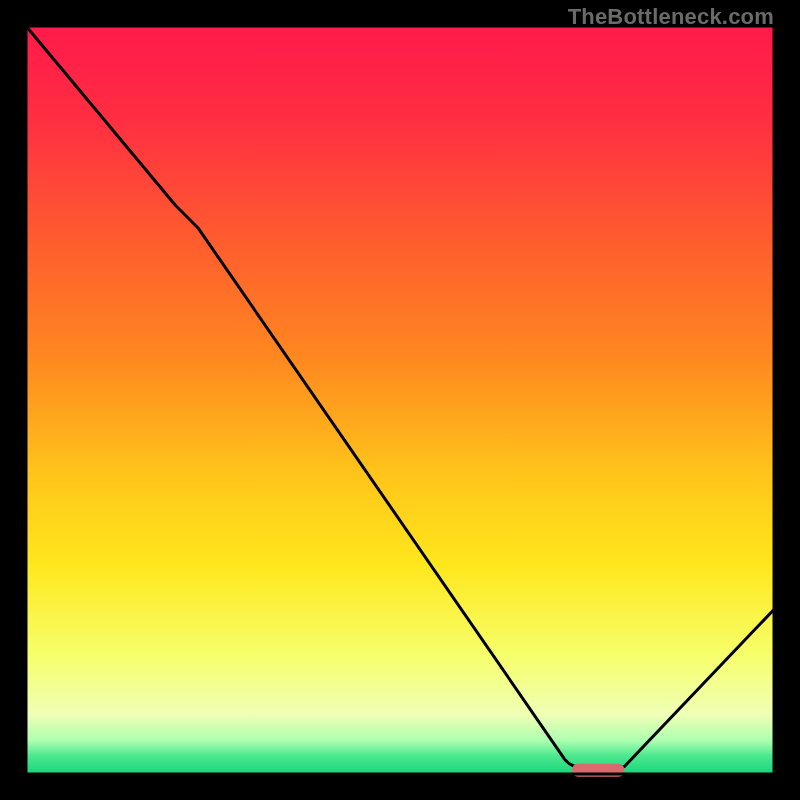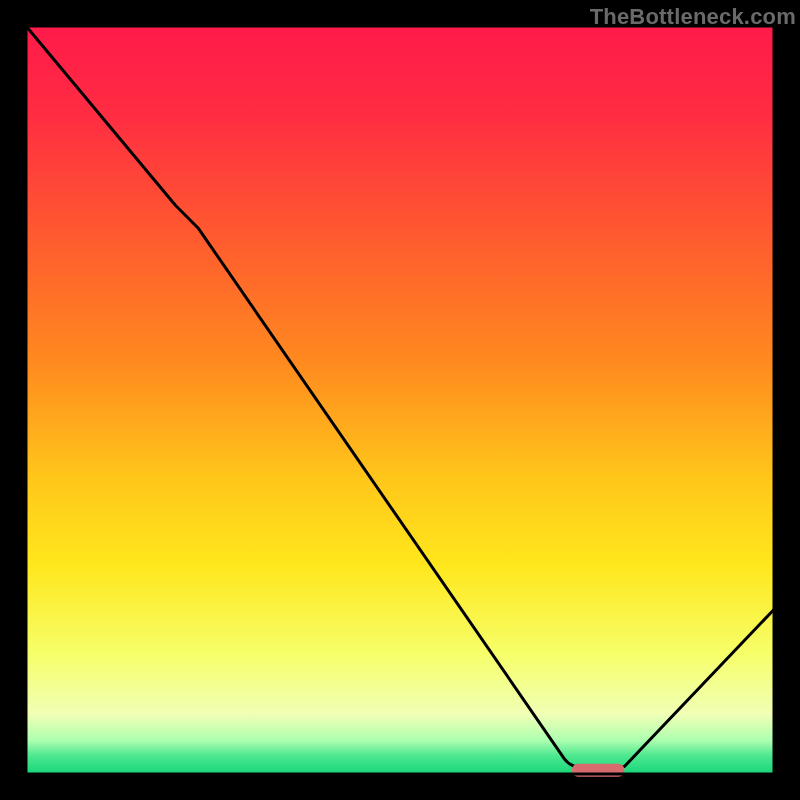--- a/index.html
+++ b/index.html
@@ -12,21 +12,21 @@
   }
   .frame {
     position: relative;
     width: 800px;
     height: 800px;
     background: #000;
   }
   .watermark {
     position: absolute;
     top: 4px;
-    right: 4px;
+    right: 26px;
     color: #6a6a6a;
     font-size: 22px;
     font-weight: 600;
     letter-spacing: 0.2px;
     z-index: 20;
   }
   svg {
     position: absolute;
     left: 0;
     top: 0;

